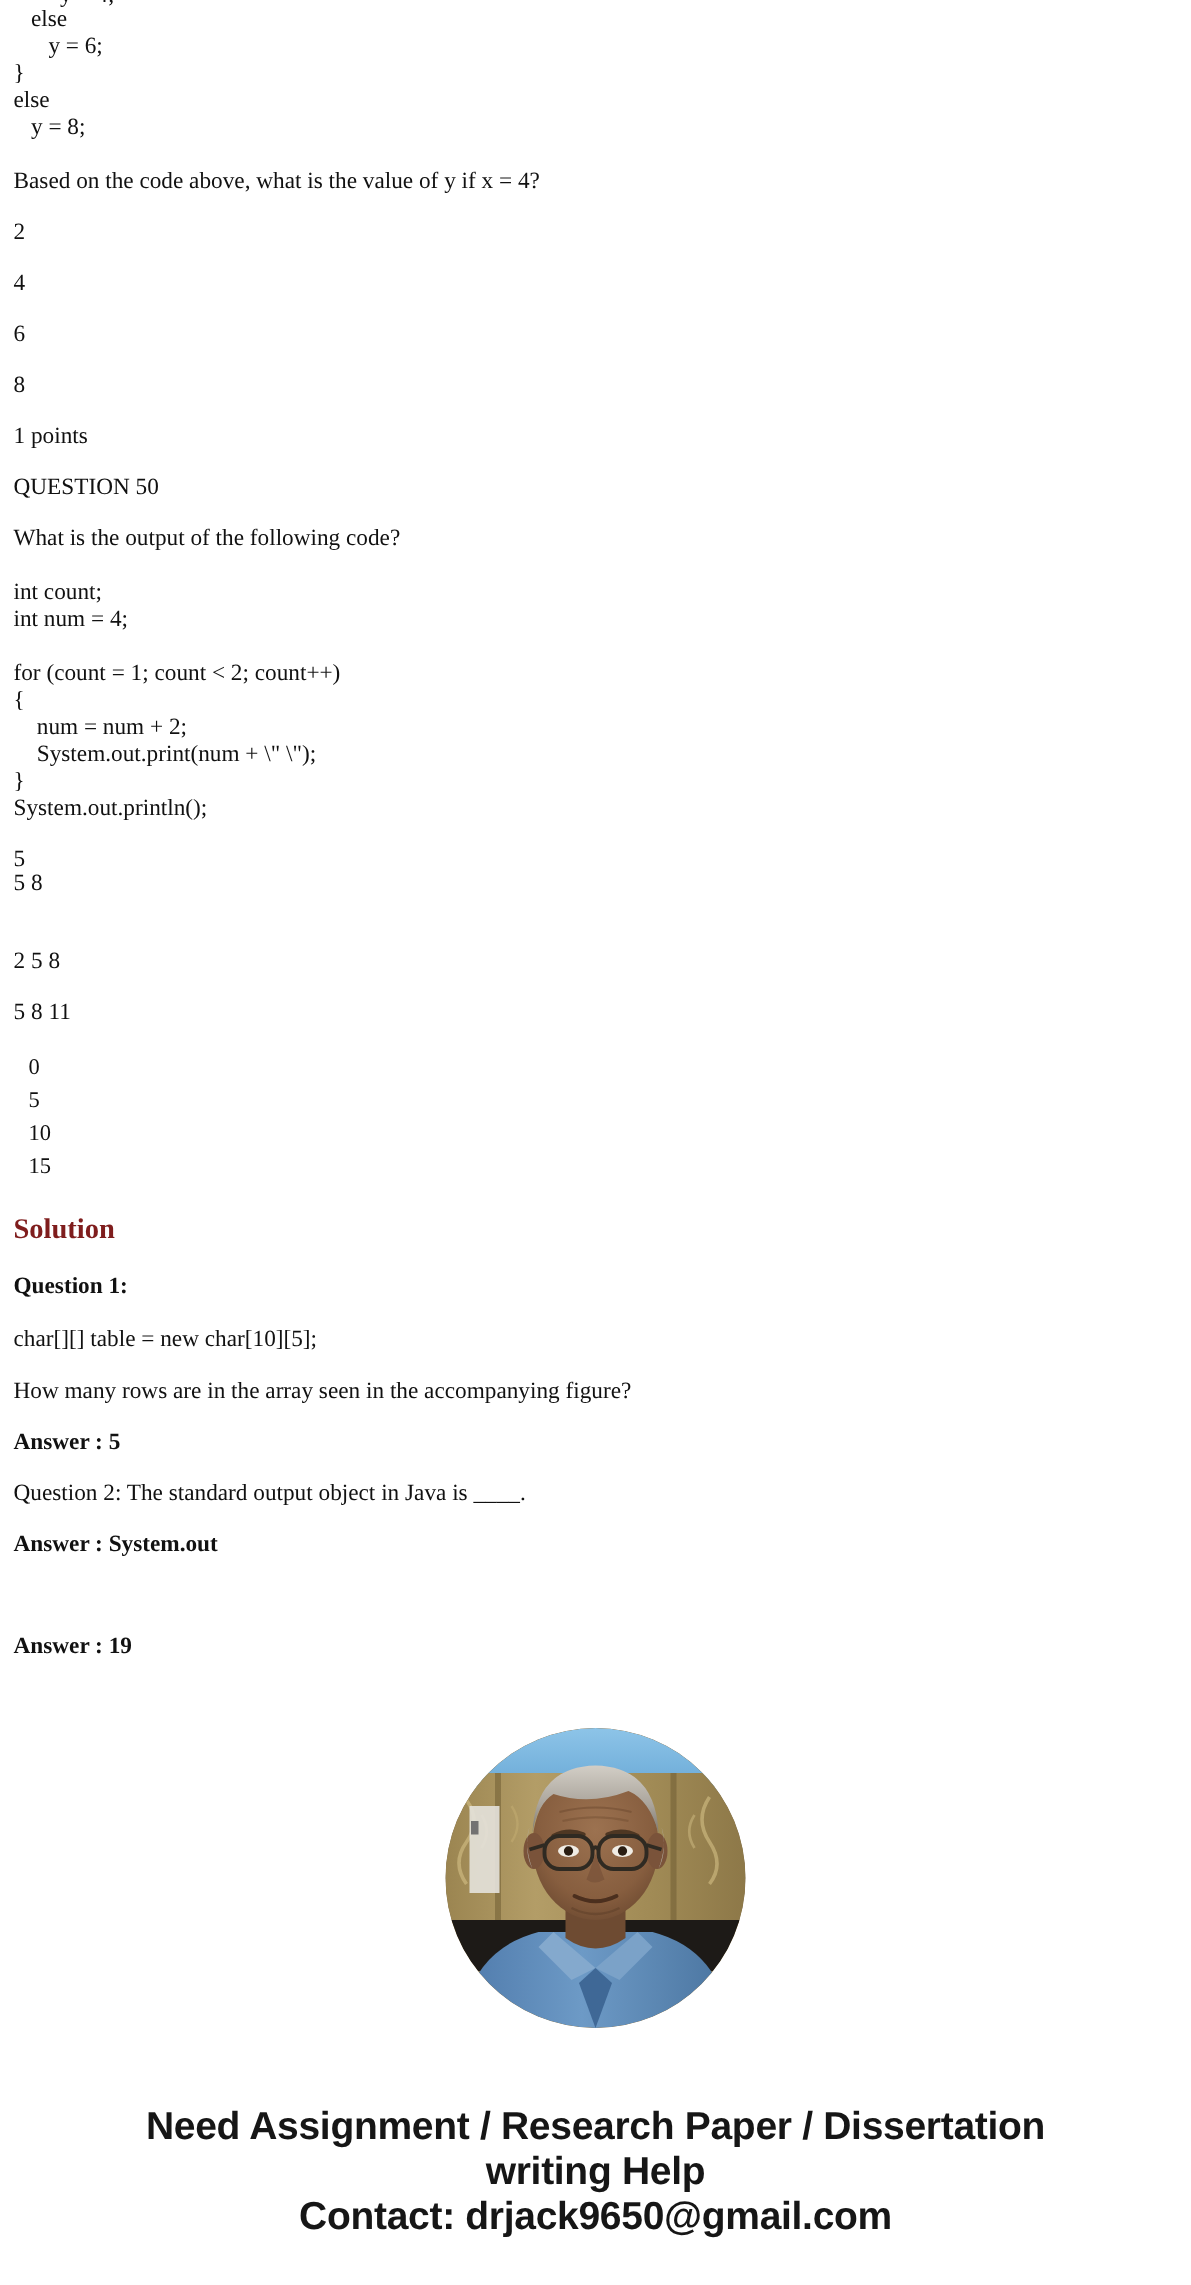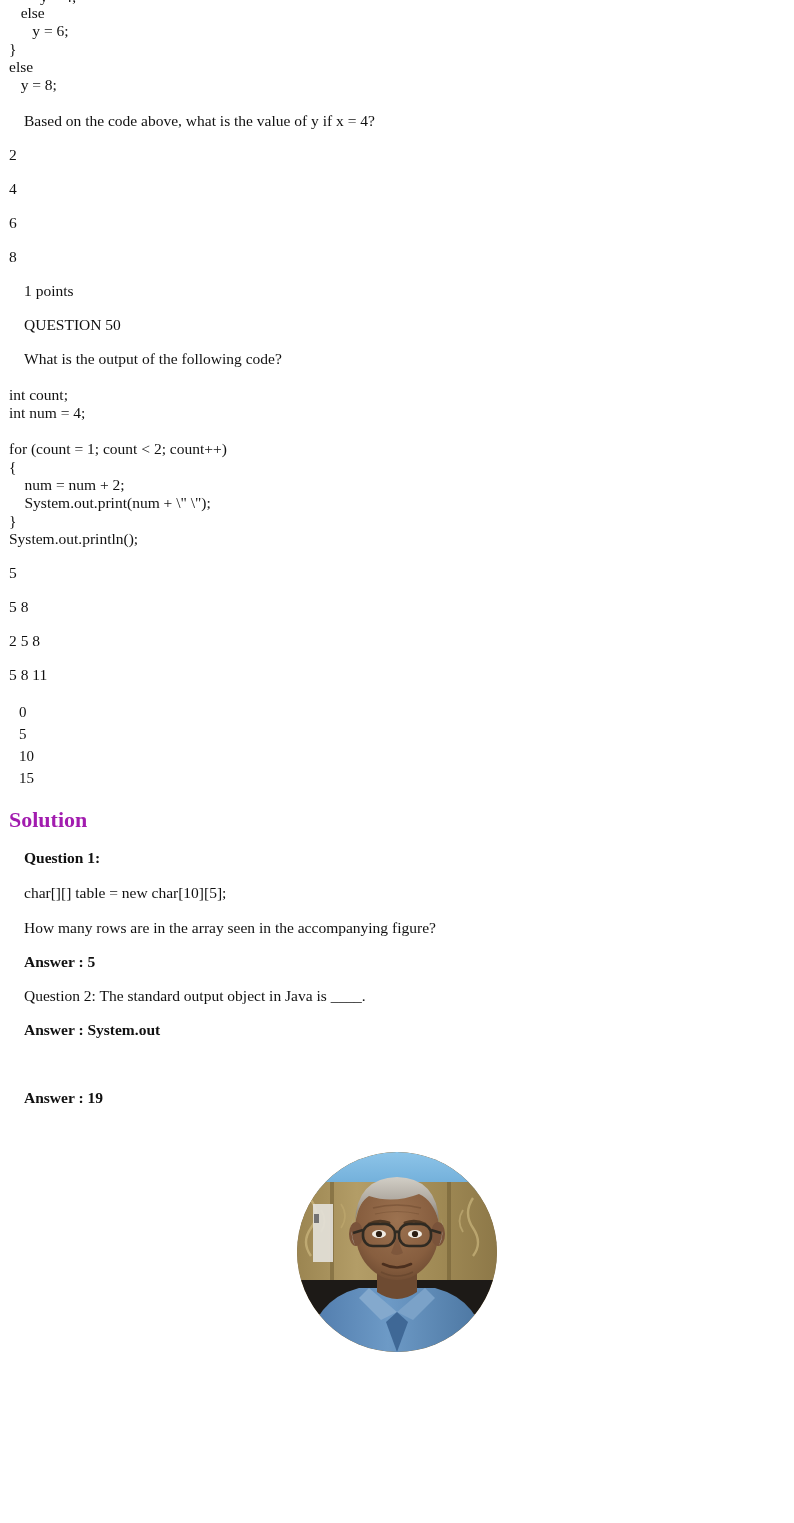--- a/index.html
+++ b/index.html
@@ -28,42 +28,41 @@
 
   
   .txt {
     position: absolute;
     left: 9px;
     font-size: 15.5px;
     line-height: 18px;
     white-space: pre;
     color: #111111;
     font-family: "Liberation Serif", "DejaVu Serif", serif;
-    margin-left: 15px;
   }
 
   .code-line {
     position: absolute;
     left: 9px;
     font-size: 15.5px;
     line-height: 18px;
     white-space: pre;
     color: #111111;
     font-family: "Liberation Serif", "DejaVu Serif", serif;
   }
 
   .bold { font-weight: bold; font-family: Liberation Serif, serif; }
 
   .heading-solution {
     position: absolute;
     left: 9px;
-    font-size: 22px;
+    font-size: 19px;
     font-weight: bold;
     line-height: 22px;
-    color: #a21caf;
+    color: #7f1d1d;
     font-family: "Liberation Serif", "DejaVu Serif", serif;
   }
 
   .opt {
     position: absolute;
     left: 9px;
     font-size: 15.5px;
     line-height: 18px;
     white-space: pre;
     color: #111111;
@@ -153,21 +152,21 @@
   <div class="code-line" style="top:386px">int count;</div>
   <div class="code-line" style="top:404px">int num = 4;</div>
   <div class="code-line" style="top:440px">for (count = 1; count &lt; 2; count++)</div>
   <div class="code-line" style="top:458px">{</div>
   <div class="code-line" style="top:476px">    num = num + 2;</div>
   <div class="code-line" style="top:494px">    System.out.print(num + \" \");</div>
   <div class="code-line" style="top:512px">}</div>
   <div class="code-line" style="top:530px">System.out.println();</div>
 
   <div class="opt" style="top:564px">5</div>
-  <div class="opt" style="top:598px">5 8</div>
+  <div class="opt" style="top:580px">5 8</div>
   <div class="opt" style="top:632px">2 5 8</div>
   <div class="opt" style="top:666px">5 8 11</div>
 
   <div class="mini-list-item" style="top:703px">0</div>
   <div class="mini-list-item" style="top:725px">5</div>
   <div class="mini-list-item" style="top:747px">10</div>
   <div class="mini-list-item" style="top:769px">15</div>
 
   <div class="heading-solution" style="top:809px">Solution</div>
 
@@ -275,14 +274,19 @@
           <path d="M100 84 q-4 12 -6 17 q5 4 12 0 q-2 -5 -6 -17" fill="#7a533a" opacity="0.75"></path>
 
           <path d="M86 112 q14 7 28 0" stroke="#4b2f1e" stroke-width="2.6" fill="none" stroke-linecap="round"></path>
 
           <path d="M84 120 q16 8 32 0" stroke="#5c3d27" stroke-width="1.6" fill="none" opacity="0.5"></path>
         </g>
       </svg>
     </div>
   </div>
 
+  <div class="footer">
+    <span class="footer-line">Need Assignment / Research Paper / Dissertation</span>
+    <span class="footer-line">writing Help</span>
+    <span class="footer-line">Contact: drjack9650@gmail.com</span>
+  </div>
 
 </div>
 
 </body></html>

